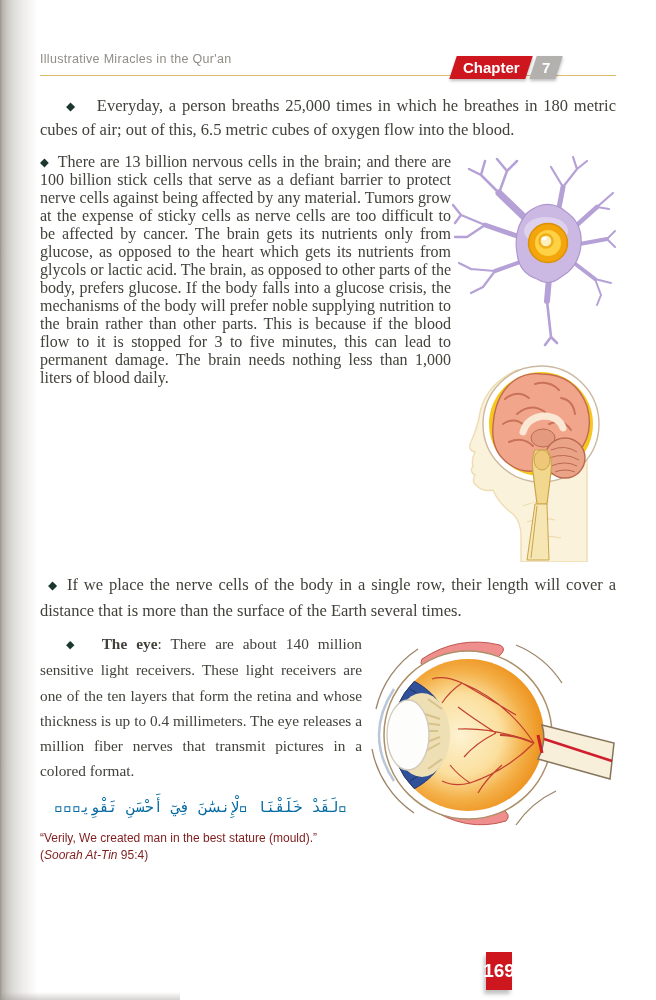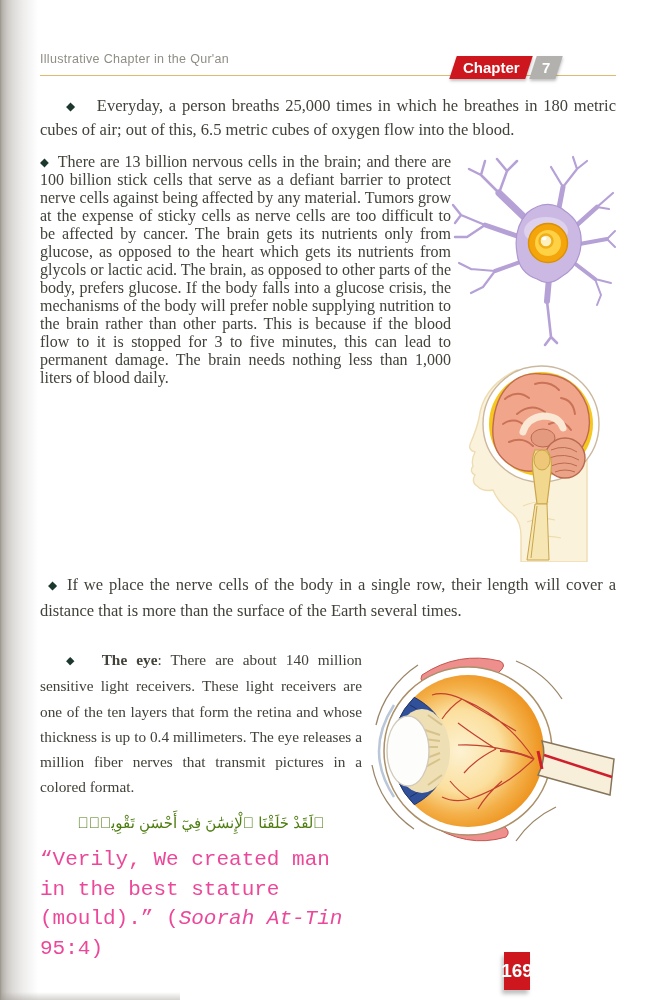--- a/index.html
+++ b/index.html
@@ -30,47 +30,47 @@
   .bullet{color:var(--bullet-color,#1c382c);font-size:.72em;vertical-align:1px;}
   .p1{font-size:16.5px;line-height:23px;margin:18px 0 12px 0;text-indent:26px;}
   .p1 .bullet{margin-right:20px;}
   .row{display:flex;align-items:flex-start;}
   .p2 .bullet{margin-right:8px;}
   .imgs{margin-left:auto;width:256px;}
   .neuron-svg{display:block;width:165px;height:195px;}
   .brain-svg{display:block;width:148px;height:208px;margin:6px 0 0 14px;}
   .p3{font-size:16.5px;line-height:25px;margin:10px 0 8px 0;text-indent:8px;}
   .p3 .bullet{margin-right:8px;}
-  .p4row{margin-top:24px;}
+  .p4row{margin-top:8px;}
   .p4col{width:322px;}
   .p4{font-size:15.3px;line-height:25.3px;text-indent:26px;}
   .p4 .bullet{margin-right:22px;}
   .eyecol{margin-left:auto;width:250px;}
   .eye-svg{display:block;width:285px;height:205px;margin-right:-40px;}
-  .verse{margin-top:14px;text-align:center;direction:rtl;font-family:Liberation Sans, sans-serif;
-    font-size:15px;color:#4d7c0f;}
-  .translation{margin-top:13px;font-family:Liberation Mono, monospace;font-size:21px;
-    line-height:1.42;color:#ec4899;text-indent:0;}
+  .verse{margin-top:14px;text-align:center;direction:rtl;font-family:Liberation Mono, monospace;
+    font-size:15px;color:#0369a1;}
+  .translation{margin-top:13px;font-family:Liberation Sans, sans-serif;font-size:12px;
+    line-height:1.42;color:#7f1d1d;text-indent:0;}
   .translation em{font-style:italic;}
 
   
-  .page-number{position:absolute;left:504px;top:952px;width:26px;height:38px;
+  .page-number{position:absolute;left:486px;top:952px;width:26px;height:38px;
     background:var(--accent-red,#cb1218);color:#fff;display:flex;align-items:center;justify-content:center;
     font-family:"Liberation Sans",sans-serif;font-weight:bold;font-size:19px;
     box-shadow:-2px 4px 4px rgba(0,0,0,.25);}
 </style>
 </head>
 <body>
 
 <div class="page">
   <div class="edge-left"></div>
   <div class="edge-bottom"></div>
 
   <div class="header">
-    <div class="header-title">Illustrative Chapter in the Qur'an</div>
+    <div class="header-title">Illustrative Miracles in the Qur'an</div>
     <div class="chapter-badge">
       <div class="badge-red">
         <span>Chapter</span>
       </div>
       <div class="badge-gray">
         <span>7</span>
       </div>
     </div>
   </div>
 

